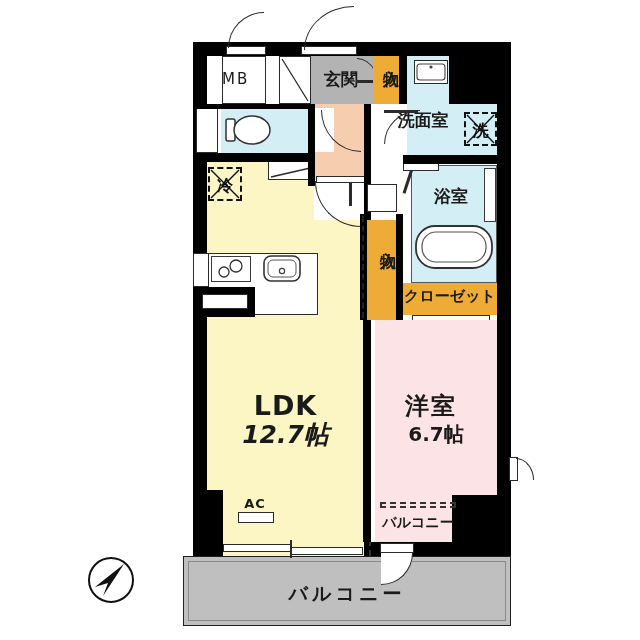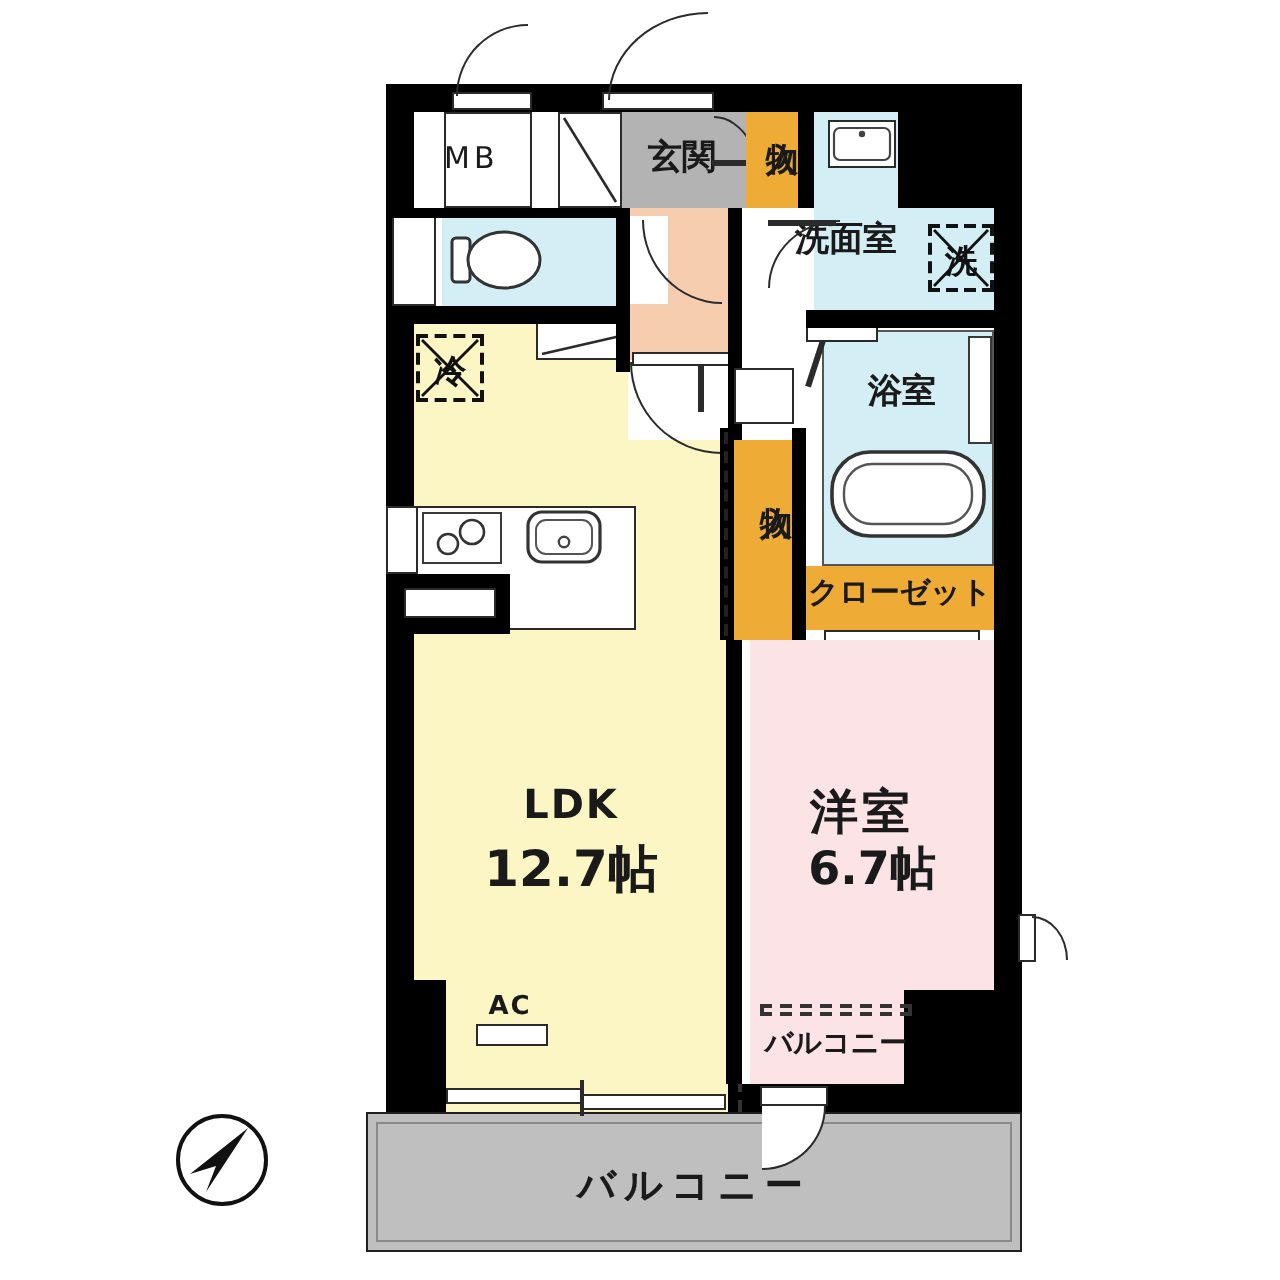--- a/index.html
+++ b/index.html
@@ -20,24 +20,24 @@
   .room-bal  {background:#bfbfbf;}
   .room-white{background:#ffffff;}
 
   .outline   {border:1px solid #231f20;}
 
   
   .lbl{position:absolute;color:#1a1a1a;text-align:center;line-height:1.02;
        white-space:nowrap;font-weight:700;}
   .lbl-vert{writing-mode:vertical-rl;text-orientation:upright;}
 
-  .t-ldk{font-size:20px;letter-spacing:1px;}
+  .t-ldk{font-size:27px;letter-spacing:1px;}
   .t-ldk2{font-size:25px;}
   .t-yo{font-size:24px;letter-spacing:2px;}
-  .t-yo2{font-size:23px;}
+  .t-yo2{font-size:20px;}
   .t-room{font-size:17px;letter-spacing:0px;}
   .t-sm{font-size:14px;}
   .t-mb{font-size:15px;letter-spacing:2px;font-weight:500;}
   .t-bal{font-size:19px;letter-spacing:4px;}
   .t-ac{font-size:13px;letter-spacing:1px;}
   .t-clo{font-size:15px;letter-spacing:0px;font-family:Liberation Mono, monospace;}
   .t-mono{font-size:16px;font-weight:700;}
 
   
   .dashbox{border:2px dashed #111;background:transparent;}
@@ -75,21 +75,21 @@
 
   <div class="abs wall" style="left:193px;top:542px;width:318px;height:14px;"></div>
 
   <div class="abs room-ldk" style="left:207px;top:160px;width:157px;height:396px;"></div>
 
   <div class="abs room-ldk" style="left:207px;top:160px;width:157px;height:18px;"></div>
 
   <div class="abs wall" style="left:193px;top:490px;width:30px;height:66px;"></div>
 
   <div class="lbl t-ldk" style="left:207px;top:392px;width:157px;">LDK</div>
-  <div class="lbl t-ldk2" style="left:207px;top:422px;width:157px;">12.7帖</div>
+  <div class="lbl t-ldk2" style="left:207px;top:422px;width:157px;font-style:italic;">12.7帖</div>
 
   <div class="lbl t-ac" style="left:225px;top:497px;width:60px;">AC</div>
   <div class="abs fix" style="left:238px;top:512px;width:36px;height:11px;"></div>
 
   <div class="abs dashbox" style="left:208px;top:167px;width:34px;height:34px;">
     <svg width="30" height="30" viewBox="0 0 30 30" style="position:absolute;left:0;top:0;">
       <line x1="1" y1="1" x2="29" y2="29" stroke="#111" stroke-width="1.4"></line>
       <line x1="29" y1="1" x2="1" y2="29" stroke="#111" stroke-width="1.4"></line>
     </svg>
     <div class="gl" style="top:7px;font-size:16px;">冷</div>

